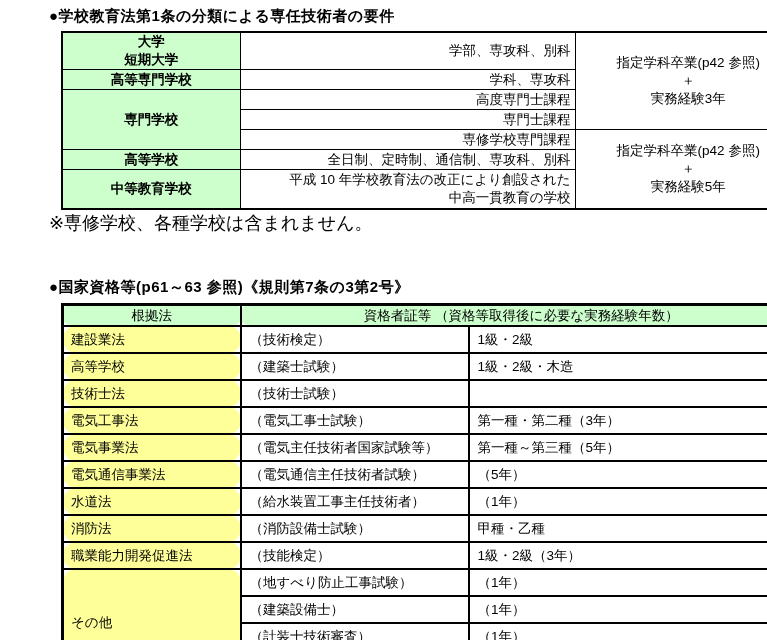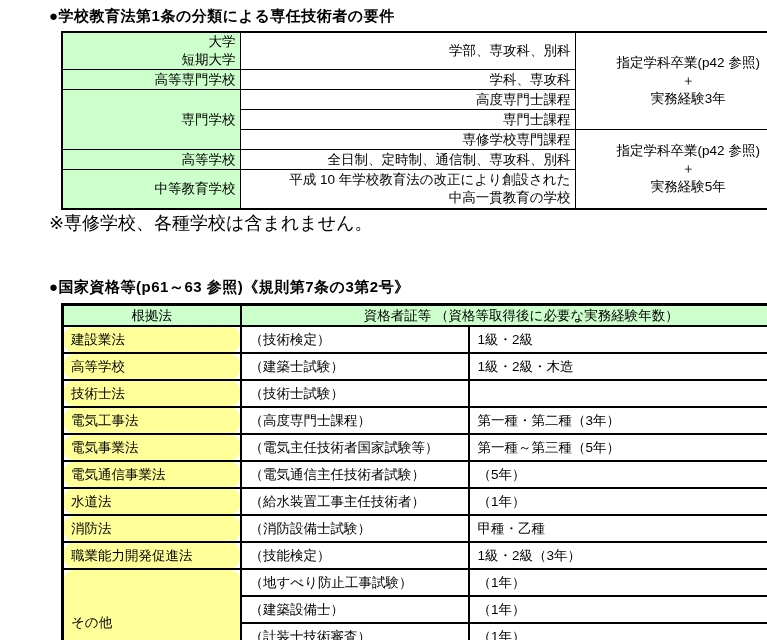--- a/index.html
+++ b/index.html
@@ -23,38 +23,38 @@
   table{border-collapse:collapse;table-layout:fixed;margin-left:17px;}
   td,th{overflow:hidden;}
 
   
   .t1{width:740px;border:2px solid var(--border);}
   .t1 td{
     border:1px solid var(--border);
     font-size:13.5px;line-height:1.35;
     padding:0 4px;white-space:pre-line;
   }
-  .t1 .cat{background:var(--green);text-align:right;}
+  .t1 .cat{background:var(--green);text-align:center;font-weight:bold;}
   .t1 .course{text-align:right;padding-left:7px;}
   .t1 .req{text-align:center;}
   .t1 .h38{height:37px}.t1 .h20{height:20px}.t1 .h40{height:39px}
 
   .footnote{
     font-size:18px;margin:5px 0 0 5px;line-height:17px;
   }
 
   
   .t2{width:740px;border:3px solid var(--border);}
   .t2 th,.t2 td{
     border:2px solid var(--border);
     font-size:13.5px;line-height:1.3;
   }
   .t2 th{
     background:var(--green);font-weight:normal;
-    height:19px;text-align:center;padding:0;
+    height:19px;text-align:center;padding:0;border-radius:9px;
   }
   .t2 td{height:25px;text-align:left;padding:0 4px 0 8px;border-radius:13px;}
   .t2 .law{background:var(--yellow);padding-left:7px;}
 </style>
 </head>
 <body>
 
 <div class="page">
 
   <div class="section-title title1">●学校教育法第1条の分類による専任技術者の要件</div>
@@ -128,21 +128,21 @@
         <td>（建築士試験）</td>
         <td>1級・2級・木造</td>
       </tr>
       <tr>
         <td class="law">技術士法</td>
         <td>（技術士試験）</td>
         <td></td>
       </tr>
       <tr>
         <td class="law">電気工事法</td>
-        <td>（高度専門士課程）</td>
+        <td>（電気工事士試験）</td>
         <td>第一種・第二種（3年）</td>
       </tr>
       <tr>
         <td class="law">電気事業法</td>
         <td>（電気主任技術者国家試験等）</td>
         <td>第一種～第三種（5年）</td>
       </tr>
       <tr>
         <td class="law">電気通信事業法</td>
         <td>（電気通信主任技術者試験）</td>

